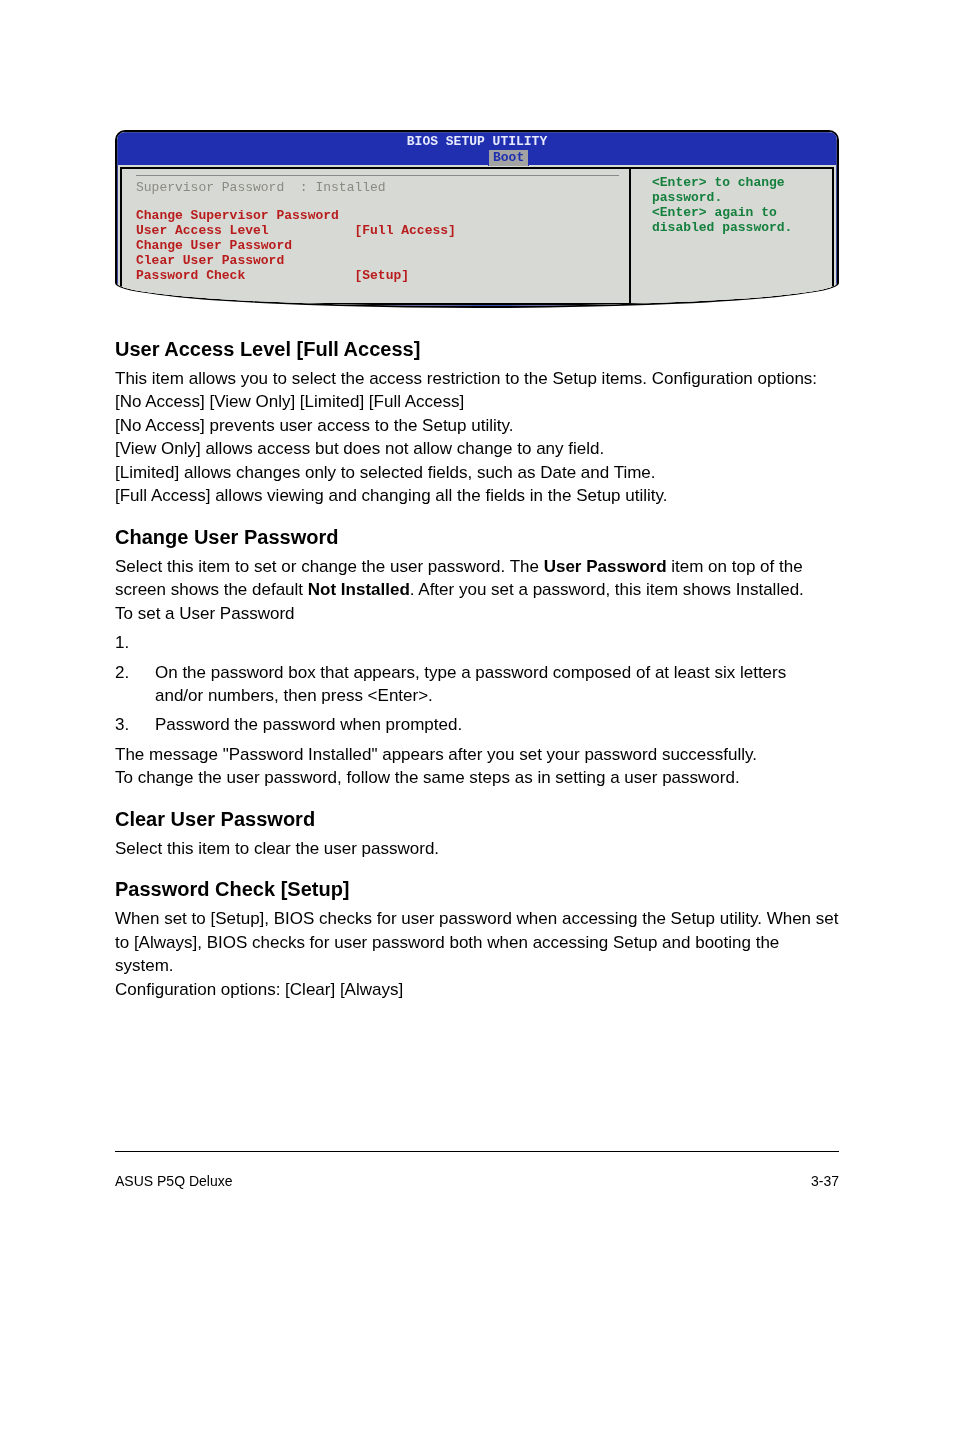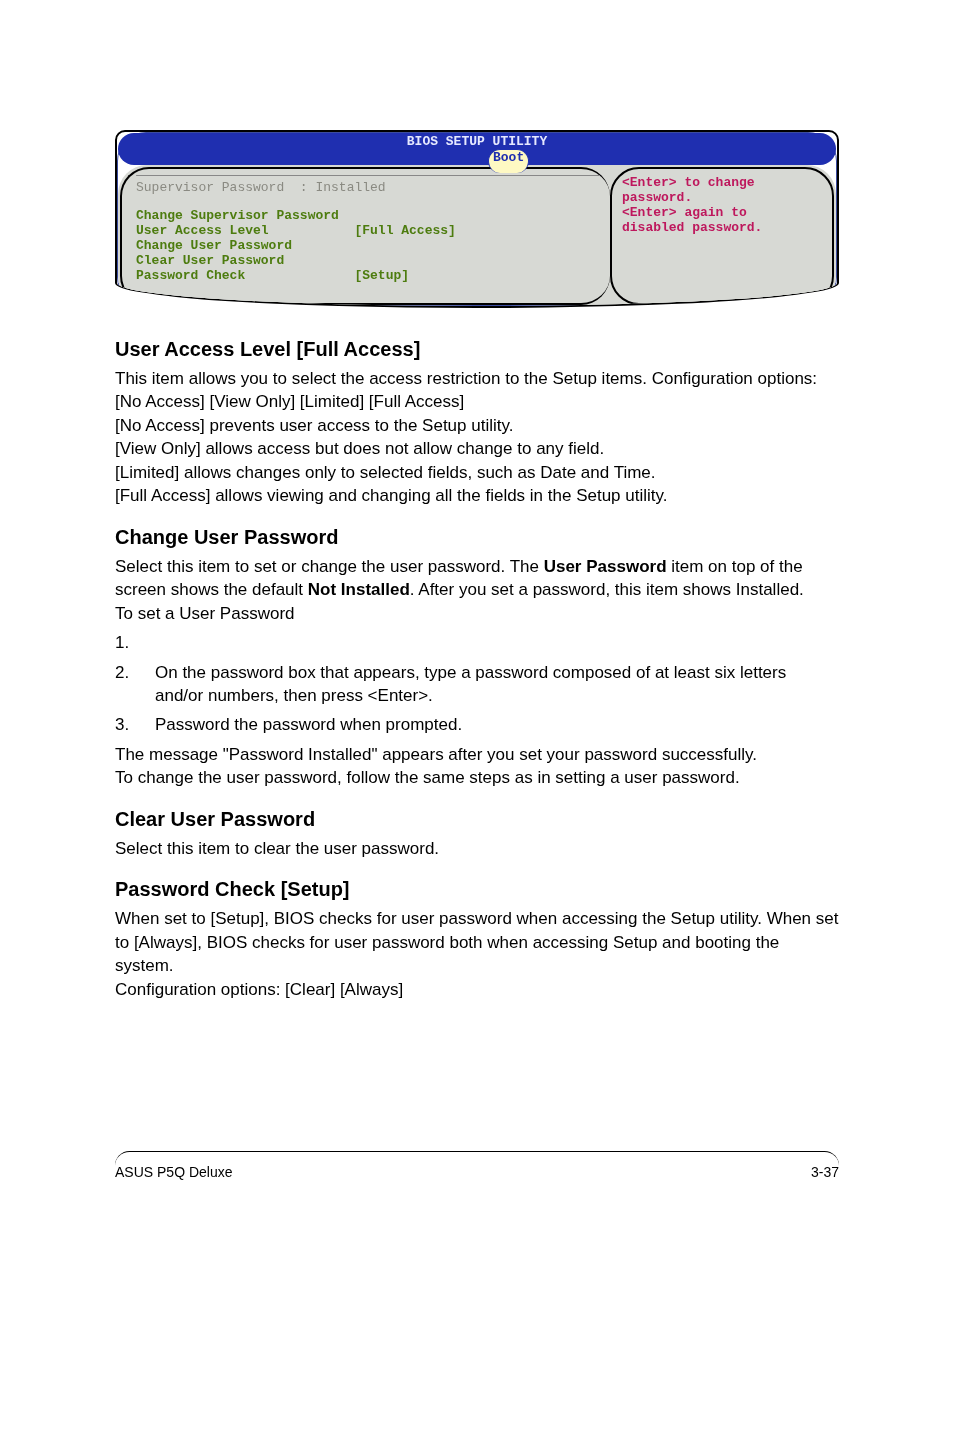--- a/index.html
+++ b/index.html
@@ -1,19 +1,18 @@
 <!DOCTYPE html>
 <html><head>
 <meta charset="utf-8">
 <style>
   * {
     margin: 0;
     padding: 0;
     box-sizing: border-box;
-    border-radius: 29px;
   }
   body {
     font-family: Arial, Helvetica, sans-serif;
     background: #fff;
     width: 954px;
     margin: 0 auto;
     padding: 130px 115px 50px 115px;
     color: #000;
   }
   .bios-wrap {
@@ -39,70 +38,70 @@
     font-weight: bold;
   }
   .bios-tabbar{
     height: 16px;
     position: relative;
   }
   .bios-tab {
     position: absolute;
     left: 370px;
     top: 0px;
-    background: #fef9c3;
+    background: #a3a3a3;
     color: #1f2fb0;
     font-family: "Courier New", monospace;
     font-weight: bold;
     font-size: 13px;
-    padding: 0px 4px 8px 4px;
+    padding: 0px 4px 1px 4px;
     border: 1px solid #1f2fb0;
     border-bottom: none;
   }
   .bios-body {
     display: flex;
     background: #d7d9d4;
   }
   .bios-left {
     flex: 1;
     padding: 6px 10px 20px 14px;
     font-family: "Courier New", monospace;
     font-size: 13px;
     border: 2px solid #000;
     border-right: none;
     margin: 2px 0 0 2px;
     background: #d7d9d4;
   }
   .bios-right {
-    width: 224px;
-    padding: 6px 10px 20px 10px;
+    width: 205px;
+    padding: 6px 10px 20px 21px;
     font-family: "Courier New", monospace;
     font-size: 13px;
     border: 2px solid #000;
     margin: 2px 2px 0 0;
     background: #d7d9d4;
-    color: #be185d;
+    color: #15803d;
     font-weight: bold;
   }
   .sec-heading {
     font-weight: bold;
     color: #0a1470;
     margin-bottom: 4px;
   }
   .divider{
     border: none;
     border-top: 1px solid #888;
     margin-bottom: 4px;
   }
   .grey-row {
     color: #8a8a82;
     white-space: pre;
   }
   .blue-row {
-    color: #4d7c0f;
+    color: #b91c1c;
     font-weight: bold;
     white-space: pre;
   }
   .blue-row.with-gap{
     margin-top: 13px;
   }
 
   h2.section {
     font-size: 20px;
     font-weight: bold;
@@ -126,21 +125,21 @@
   ol.steps li {
     display: flex;
     margin-bottom: 6px;
   }
   ol.steps li .num {
     width: 40px;
     flex-shrink: 0;
   }
   .footer {
     margin-top: 150px;
-    padding-top: 12px;
+    padding-top: 21px;
     border-top: 1px solid #000;
     display: flex;
     justify-content: space-between;
     font-size: 14px;
   }
   b { font-weight: bold; }
 </style>
 </head>
 <body>
 

